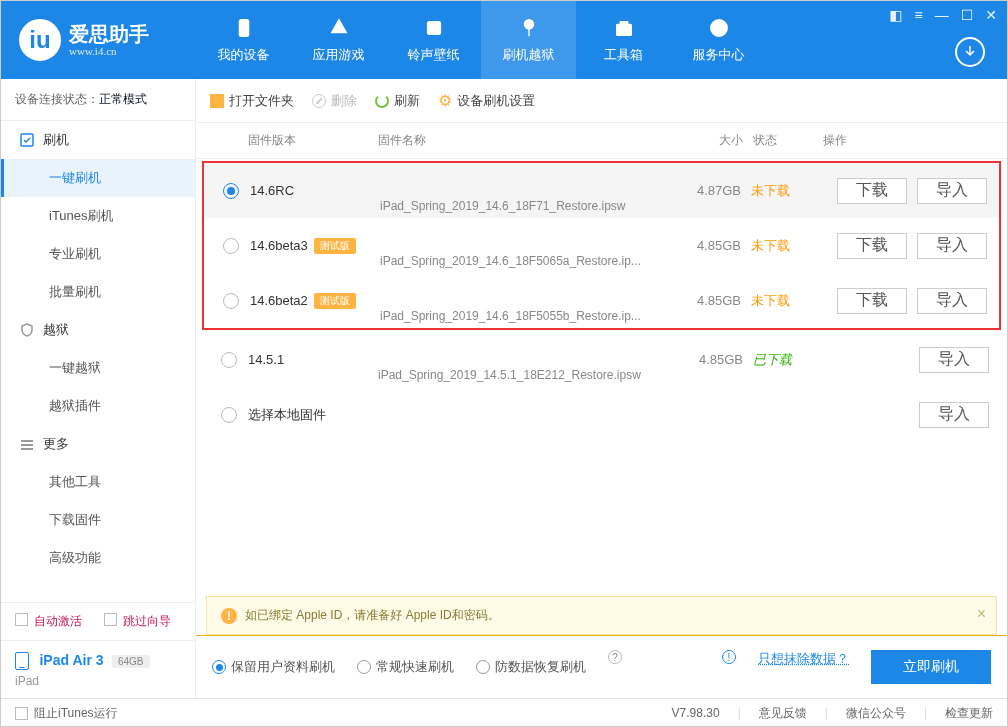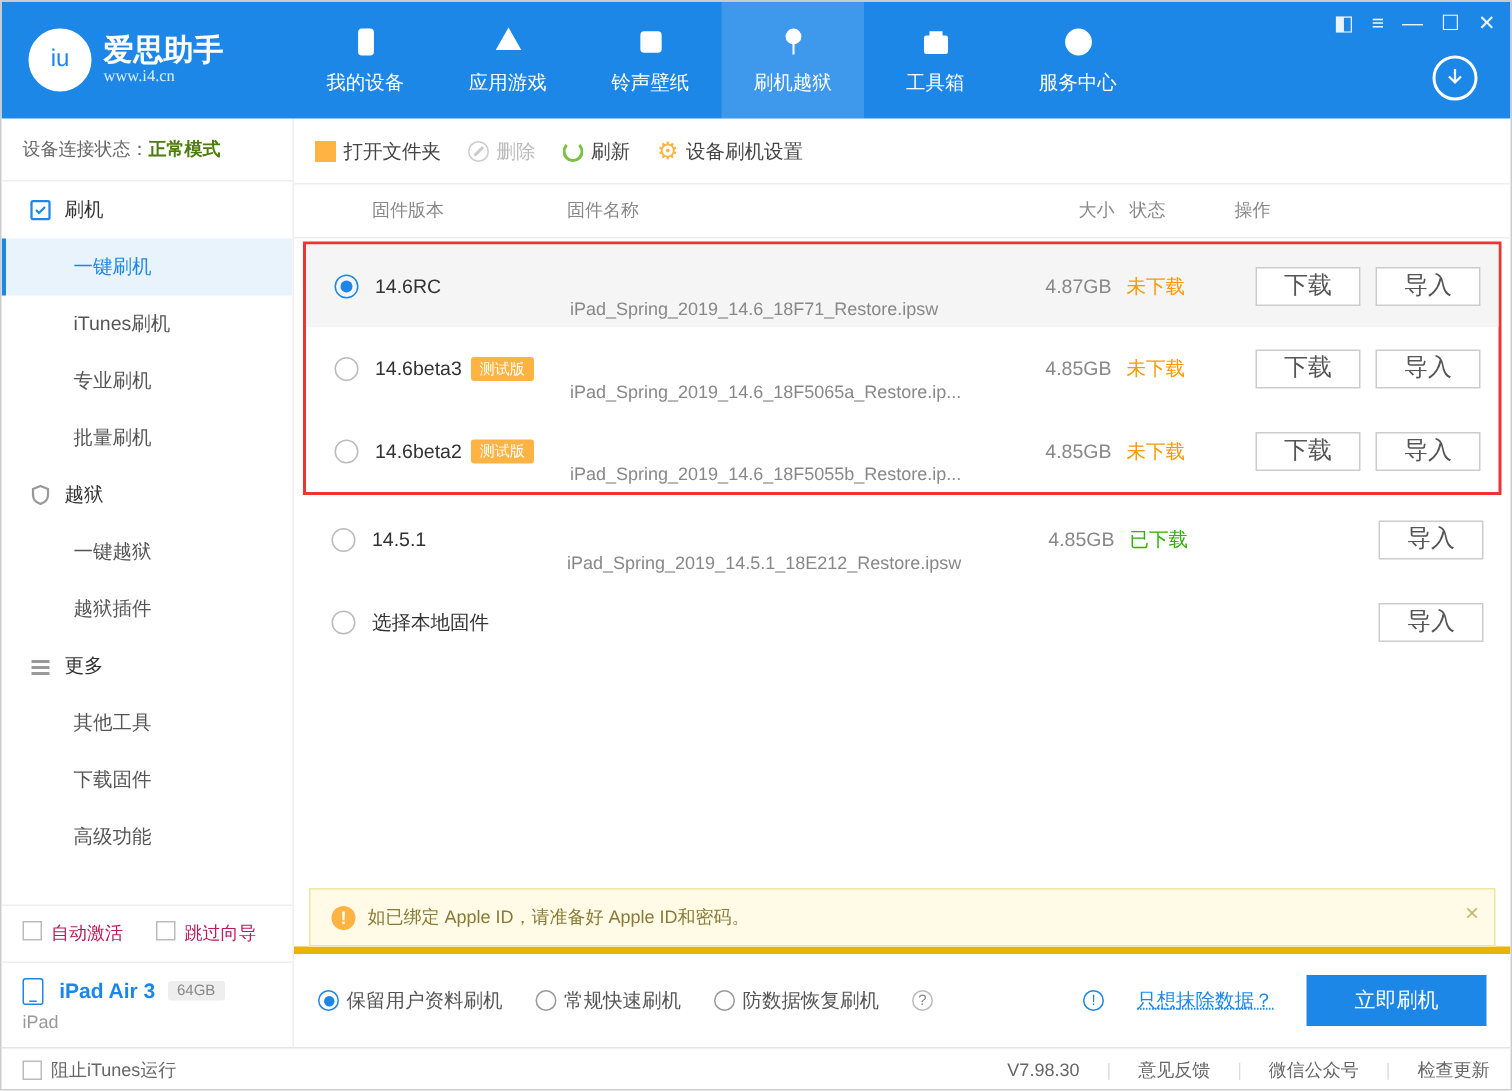--- a/index.html
+++ b/index.html
@@ -1,34 +1,34 @@
 <!DOCTYPE html>
 <html><head>
 <meta charset="utf-8">
 <style>
 * { margin: 0; padding: 0; box-sizing: border-box; font-family: "Microsoft YaHei", Arial, sans-serif; }
 body { width: 1008px; height: 727px; overflow: hidden; background: #fff; border: 1px solid #ccc; }
 .header { background: linear-gradient(#1d87e8, #1d87e8); height: 78px; display: flex; align-items: center; color: #fff; position: relative; }
 .logo-area { display: flex; align-items: center; padding: 0 18px; width: 195px; }
-.logo-circle { width: 42px; height: 42px; border-radius: 50%; border: 2px solid #fff; display: flex; align-items: center; justify-content: center; margin-right: 8px; font-weight: normal; color: #1d87e8; background: #fff; font-size: 16px; }
+.logo-circle { width: 42px; height: 42px; border-radius: 50%; border: 2px solid #fff; display: flex; align-items: center; justify-content: center; margin-right: 8px; font-weight: bold; color: #1d87e8; background: #fff; font-size: 24px; }
 .logo-text { font-size: 20px; font-weight: bold; line-height: 1.1; }
 .logo-url { font-size: 11px; opacity: .85; font-family: Liberation Serif, serif; }
 .nav-tabs { display: flex; height: 100%; }
 .nav-tab { width: 95px; height: 100%; display: flex; flex-direction: column; align-items: center; justify-content: center; font-size: 13px; cursor: pointer; }
 .nav-tab.active { background: rgba(255,255,255,.15); }
 .nav-ico { width: 24px; height: 24px; margin-bottom: 6px; display: flex; align-items: center; justify-content: center; }
 .nav-ico svg, .nav-ico div { fill: #fff; color: #fff; }
 .win-ctrl { position: absolute; right: 10px; top: 6px; display: flex; gap: 12px; font-size: 14px; }
 .win-ctrl span { cursor: pointer; opacity: .9; }
 .dl-circle { position: absolute; right: 22px; top: 36px; width: 30px; height: 30px; border: 2px solid #fff; border-radius: 50%; display: flex; align-items: center; justify-content: center; cursor: pointer; }
 
 .body-row { display: flex; height: calc(100% - 78px - 28px); }
 .sidebar { width: 195px; border-right: 1px solid #eee; display: flex; flex-direction: column; }
 .conn-status { padding: 12px 14px; font-size: 12px; color: #666; border-bottom: 1px solid #eee; }
-.conn-status b { color: #4d7c0f; font-weight: bold; }
+.conn-status b { color: #0f172a; font-weight: normal; }
 .side-scroll { flex: 1; overflow-y: auto; }
 .side-group { padding: 10px 18px; font-size: 13px; color: #333; display: flex; align-items: center; gap: 8px; cursor: pointer; }
 .side-group .micon { width: 16px; height: 16px; display: flex; align-items: center; justify-content: center; }
 .side-item { padding: 10px 18px 10px 48px; font-size: 13px; color: #555; cursor: pointer; }
 .side-item.active { background: #e9f3fc; color: #1d87e8; border-left: 3px solid #1d87e8; padding-left: 45px; }
 .side-opts { padding: 10px 14px; font-size: 12px; color: #be185d; border-top: 1px solid #eee; display: flex; align-items: flex-start; gap: 6px; }
 .fake-cb { width: 13px; height: 13px; border: 1px solid #bbb; display: inline-block; }
 .device-box { padding: 10px 14px; border-top: 1px solid #eee; }
 .dev-name { color: #1d87e8; font-size: 14px; font-weight: bold; }
 .dev-badge { display: inline-block; font-size: 10px; background: #eee; color: #888; padding: 1px 6px; border-radius: 2px; margin-left: 4px; vertical-align: middle; }
@@ -62,29 +62,29 @@
 .r-radio { width: 38px; display: flex; justify-content: center; }
 .radio-o { width: 16px; height: 16px; border: 1.5px solid #bbb; border-radius: 50%; display: flex; align-items: center; justify-content: center; }
 .radio-o.on { border-color: #1d87e8; }
 .radio-o.on::after { content: ''; width: 8px; height: 8px; background: #1d87e8; border-radius: 50%; }
 .r-ver { width: 130px; color: #333; display: flex; align-items: center; gap: 6px; }
 .beta-tag { background: #ffb343; color: #fff; font-size: 10px; padding: 1px 6px; border-radius: 2px; }
 .r-name { flex: 1; color: #888; font-size: 12px; margin-top: 30px; }
 .r-size { width: 70px; text-align: right; color: #888; padding-right: 10px; }
 .r-stat { width: 70px; }
 .st-no { color: #ff9800; }
-.st-yes { color: #2db300; }
+.st-yes { color: #2db300; font-style: italic; }
 .r-ops { width: 170px; display: flex; gap: 10px; justify-content: flex-end; padding-right: 4px; }
 .btn-s { width: 70px; height: 26px; border: 1px solid #ccc; background: #fff; font-size: 16px; color: #555; cursor: pointer; }
 
 .notice-bar { background: #fffbe6; border: 1px solid #f1e5a4; margin: 8px 10px 0; padding: 10px 14px; font-size: 12px; color: #8a7a36; display: flex; align-items: center; gap: 8px; position: relative; }
 .notice-close { position: absolute; right: 10px; top: 8px; color: #c6b86f; cursor: pointer; font-size: 16px; }
 .warn-ico { width: 16px; height: 16px; background: #ffb343; color: #fff; border-radius: 50%; display: flex; align-items: center; justify-content: center; font-size: 12px; font-weight: bold; }
 
-.action-bar { border-top: 5px solid #eab308; padding: 14px 16px; display: flex; align-items: center; gap: 22px; font-size: 13px; color: #555; }
+.action-bar { border-top: 1px solid #eab308; padding: 14px 16px; display: flex; gap: 22px; font-size: 13px; color: #555; }
 .action-bar .opt { display: flex; align-items: center; gap: 5px; cursor: pointer; }
 .action-bar .spacer { flex: 1; }
 .radio-sm { width: 14px; height: 14px; border: 1.5px solid #999; border-radius: 50%; display: inline-flex; align-items: center; justify-content: center; }
 .radio-sm.on { border-color: #1d87e8; }
 .radio-sm.on::after { content: ''; width: 7px; height: 7px; background: #1d87e8; border-radius: 50%; }
 .q-ico { width: 14px; height: 14px; border: 1px solid #bbb; border-radius: 50%; display: inline-flex; align-items: center; justify-content: center; font-size: 10px; color: #888; }
 .link-blue { color: #1d87e8; cursor: pointer; text-decoration: underline dotted; }
 .btn-primary { background: #1d87e8; color: #fff; border: none; width: 120px; height: 34px; font-size: 14px; cursor: pointer; }
 
 .footer { height: 28px; border-top: 1px solid #e4e4e4; display: flex; align-items: center; padding: 14px 14px; font-size: 12px; color: #666; gap: 18px; }

